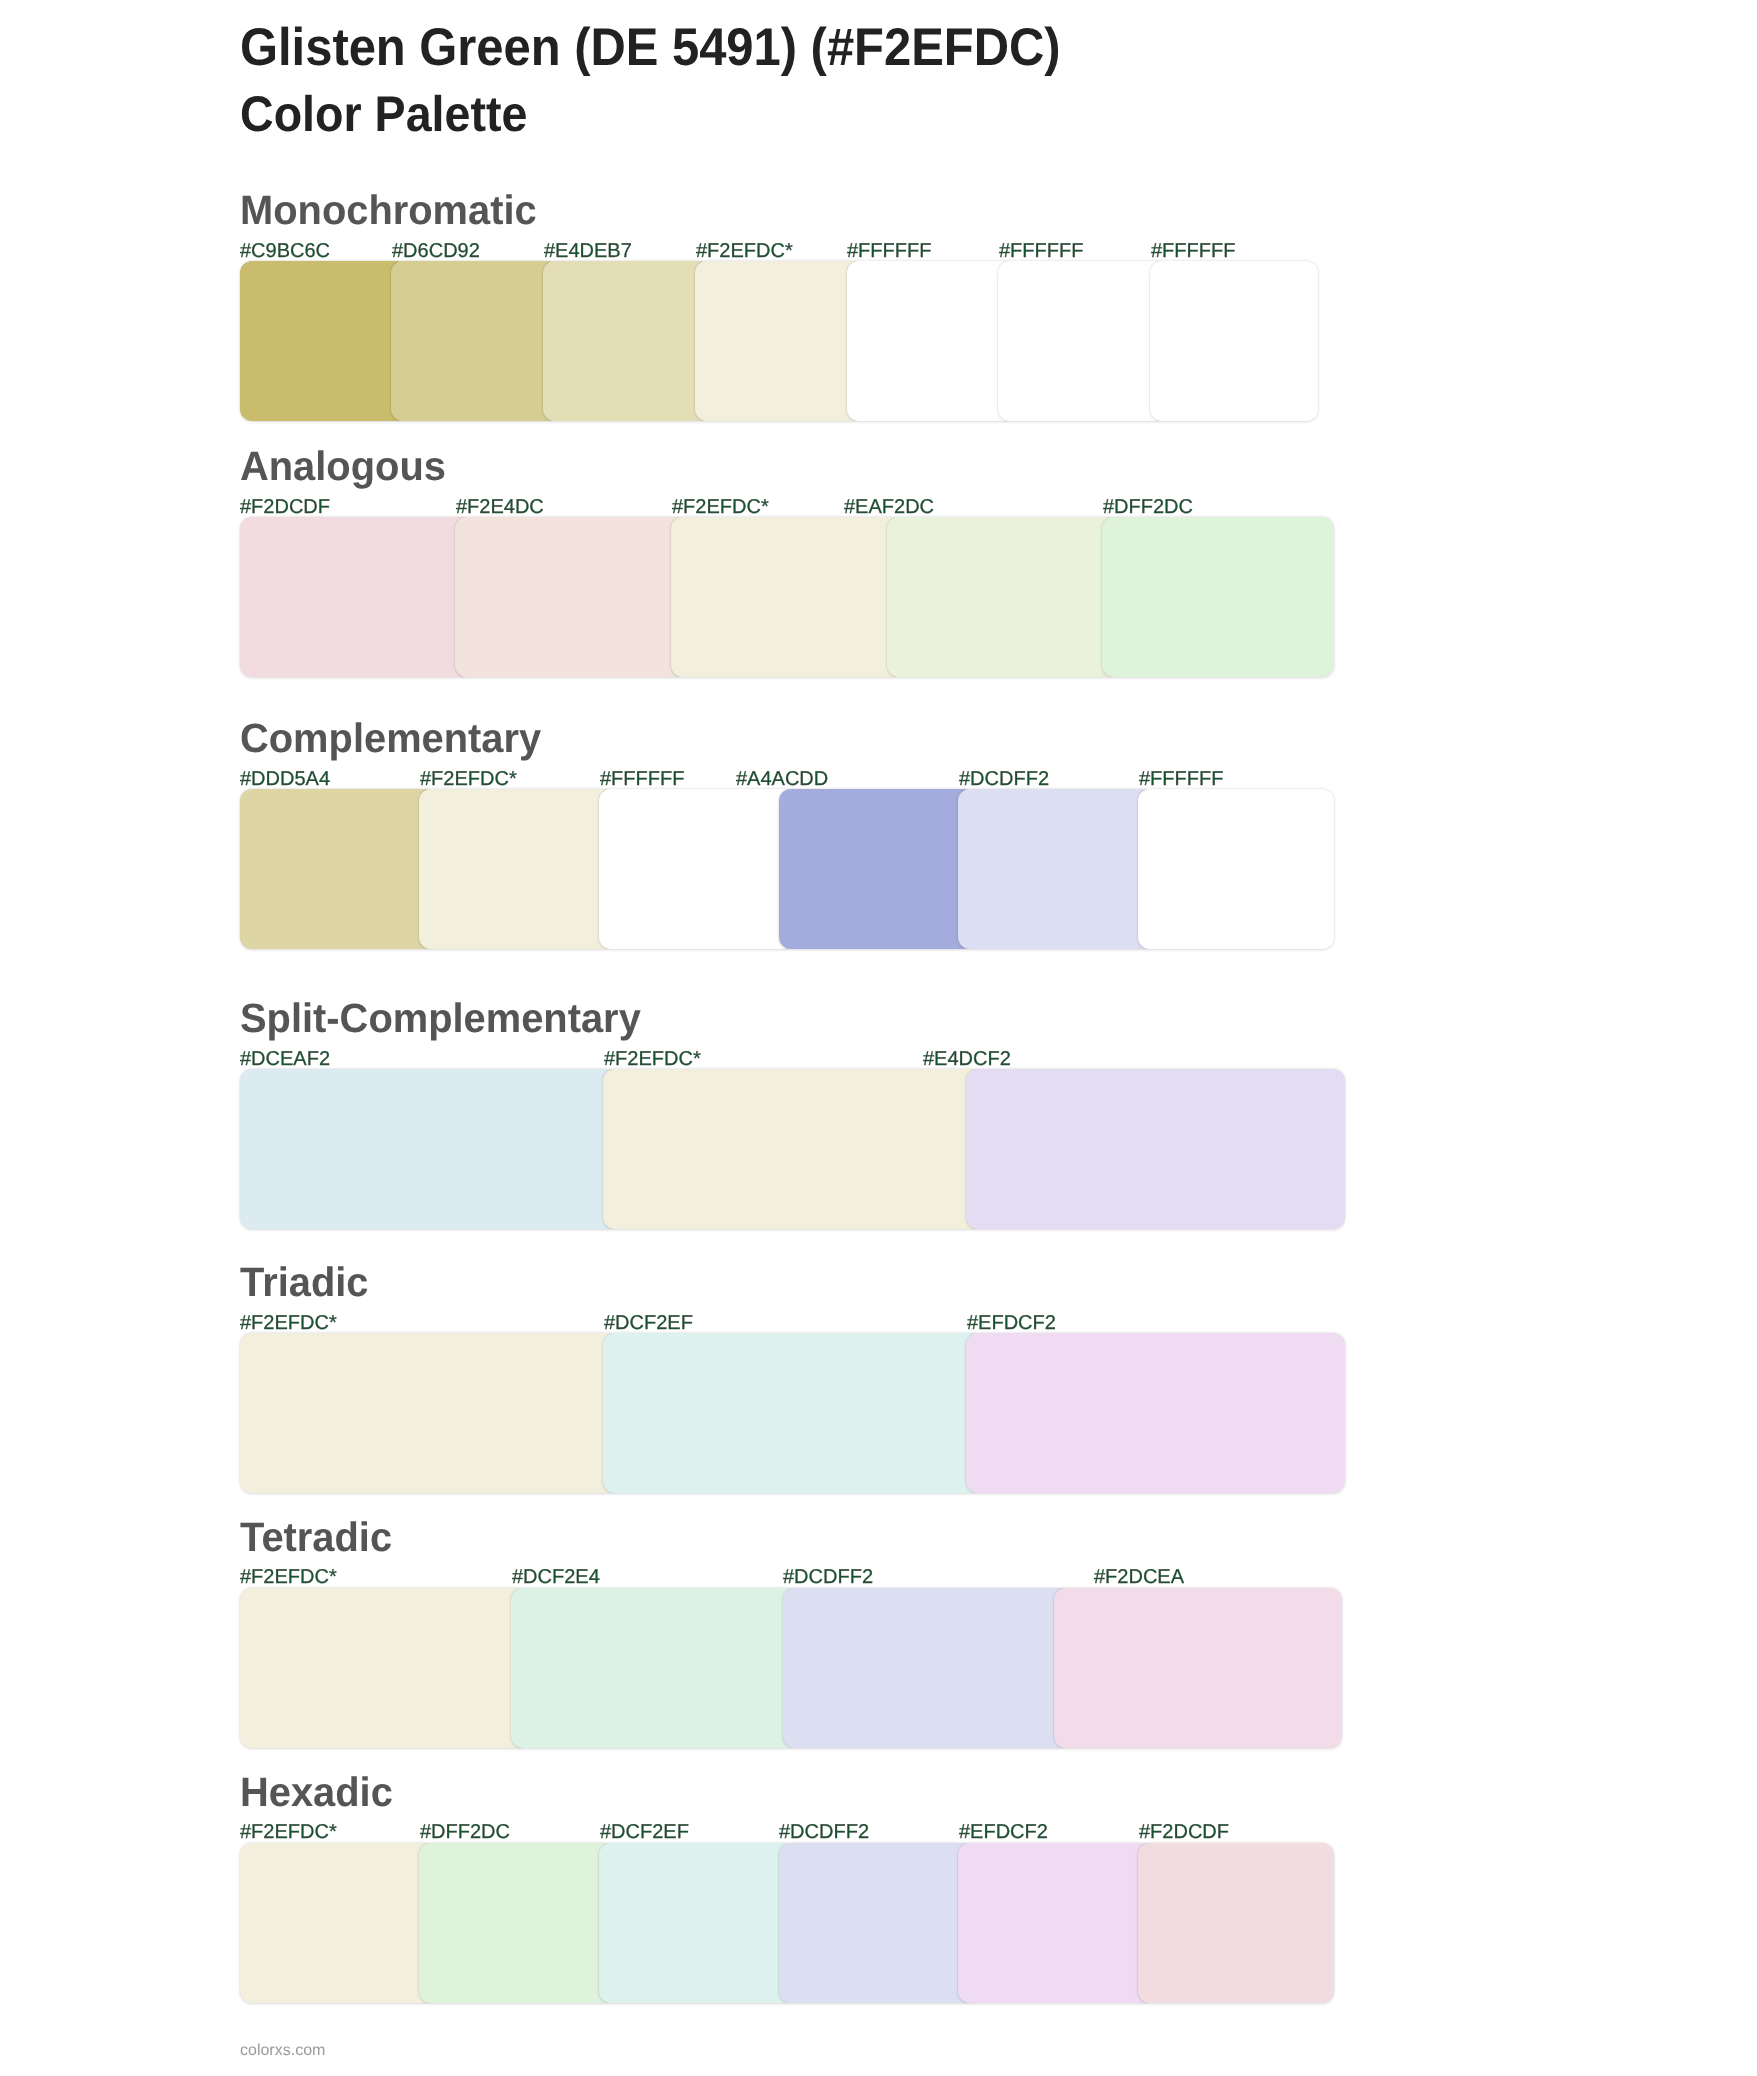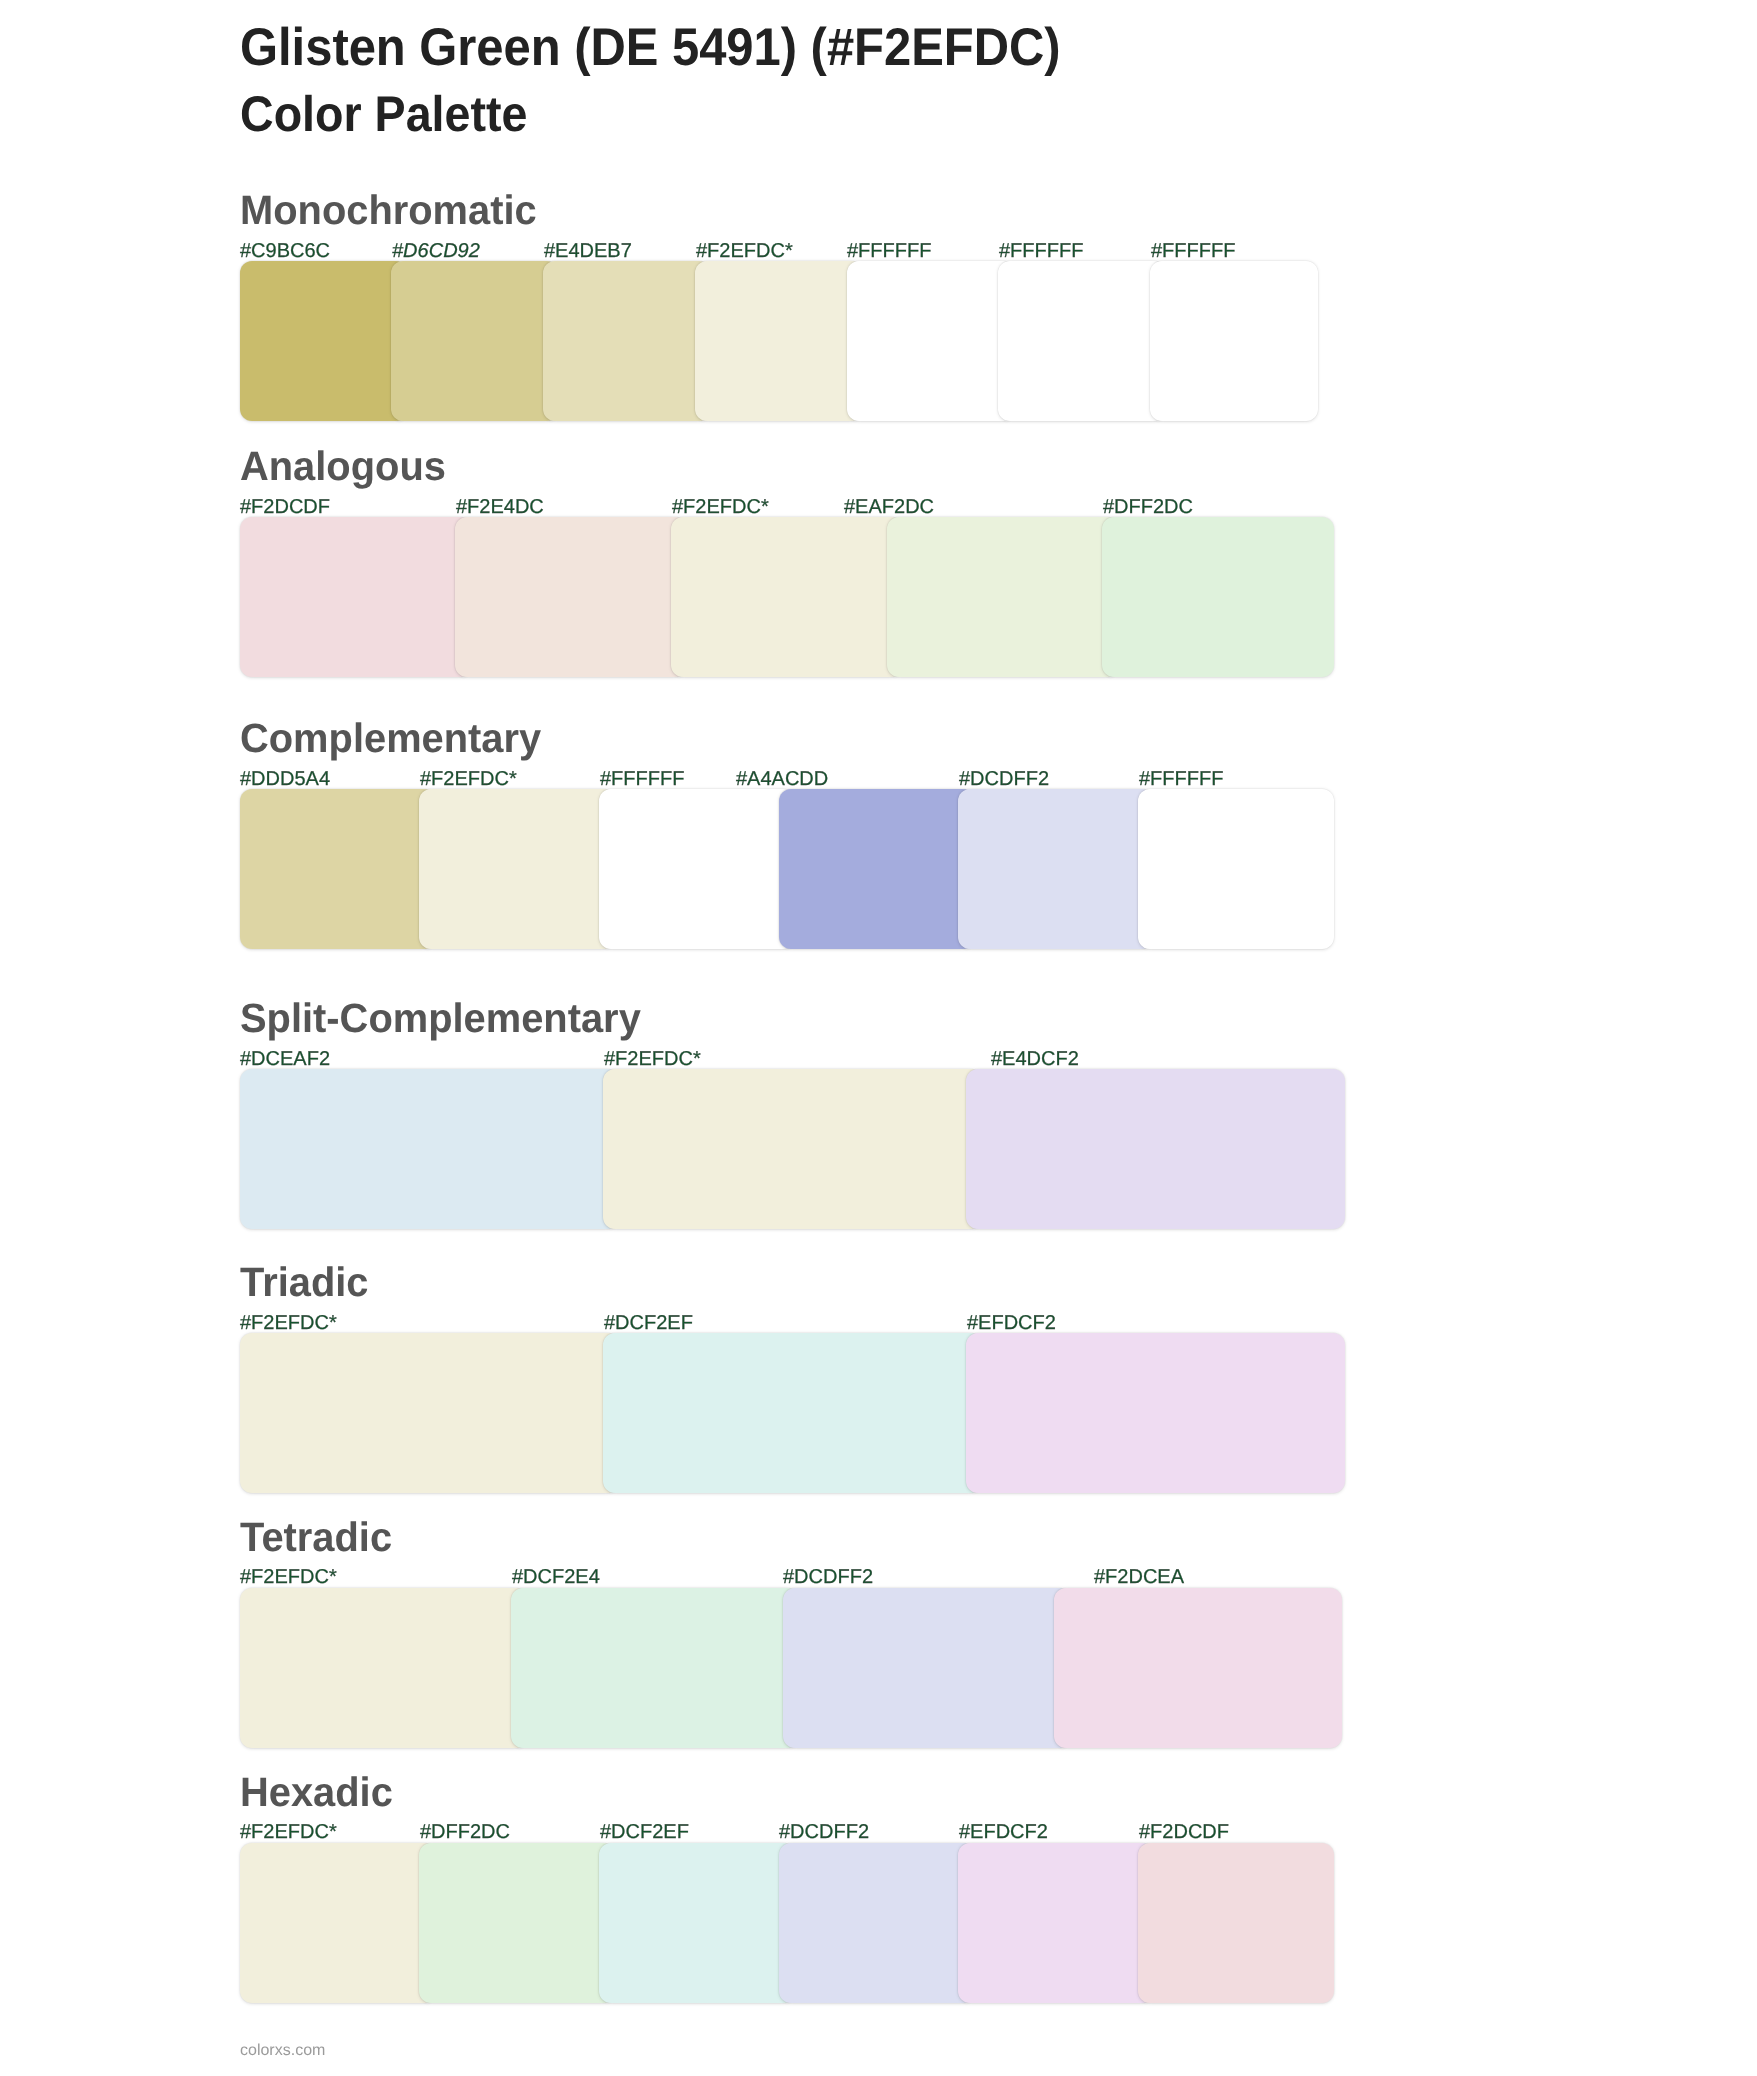--- a/index.html
+++ b/index.html
@@ -93,21 +93,21 @@
 <body>
 
 <div id="page">
   <h1 class="page-title" style="top: 21px;">Glisten Green (DE 5491) (#F2EFDC)</h1>
   <h2 class="page-subtitle" style="top: 89px;">Color Palette</h2>
   <div id="sections">
       <div class="palette-section">
         <div class="section-title" style="top: 190px;">Monochromatic</div>
         <div class="swatch-label" style="left: 240px; top: 241px;">#C9BC6C</div>
         <div class="swatch" title="#C9BC6C" style="left: 240px; top: 261px; width: 168px; background: rgb(201, 188, 108);"></div>
-        <div class="swatch-label" style="left: 392px; top: 241px; font-style: italic;">#D6CD92</div>
+        <div class="swatch-label" style="left: 392px; top: 241px;">#D6CD92</div>
         <div class="swatch" title="#D6CD92" style="left: 391px; top: 261px; width: 168px; background: rgb(214, 205, 146);"></div>
         <div class="swatch-label" style="left: 544px; top: 241px;">#E4DEB7</div>
         <div class="swatch" title="#E4DEB7" style="left: 543px; top: 261px; width: 168px; background: rgb(228, 222, 183);"></div>
         <div class="swatch-label" style="left: 696px; top: 241px;">#F2EFDC*</div>
         <div class="swatch" title="#F2EFDC*" style="left: 695px; top: 261px; width: 168px; background: rgb(242, 239, 220);"></div>
         <div class="swatch-label" style="left: 847px; top: 241px;">#FFFFFF</div>
         <div class="swatch" title="#FFFFFF" style="left: 847px; top: 261px; width: 168px; background: rgb(255, 255, 255);"></div>
         <div class="swatch-label" style="left: 999px; top: 241px;">#FFFFFF</div>
         <div class="swatch" title="#FFFFFF" style="left: 998px; top: 261px; width: 168px; background: rgb(255, 255, 255);"></div>
         <div class="swatch-label" style="left: 1151px; top: 241px;">#FFFFFF</div>
@@ -140,21 +140,21 @@
         <div class="swatch" title="#DCDFF2" style="left: 958px; top: 789px; width: 196px; background: rgb(220, 223, 242);"></div>
         <div class="swatch-label" style="left: 1139px; top: 769px;">#FFFFFF</div>
         <div class="swatch" title="#FFFFFF" style="left: 1138px; top: 789px; width: 196px; background: rgb(255, 255, 255);"></div>
       </div>
       <div class="palette-section">
         <div class="section-title" style="top: 998px;">Split-Complementary</div>
         <div class="swatch-label" style="left: 240px; top: 1049px; text-align: center;">#DCEAF2</div>
         <div class="swatch" title="#DCEAF2" style="left: 240px; top: 1069px; width: 379px; background: rgb(220, 234, 242);"></div>
         <div class="swatch-label" style="left: 604px; top: 1049px;">#F2EFDC*</div>
         <div class="swatch" title="#F2EFDC*" style="left: 603px; top: 1069px; width: 379px; background: rgb(242, 239, 220);"></div>
-        <div class="swatch-label" style="left: 991px; top: 1049px;">#E4DCF2</div>
+        <div class="swatch-label" style="left: 923px; top: 1049px;">#E4DCF2</div>
         <div class="swatch" title="#E4DCF2" style="left: 966px; top: 1069px; width: 379px; background: rgb(228, 220, 242);"></div>
       </div>
       <div class="palette-section">
         <div class="section-title" style="top: 1262px;">Triadic</div>
         <div class="swatch-label" style="left: 240px; top: 1313px;">#F2EFDC*</div>
         <div class="swatch" title="#F2EFDC*" style="left: 240px; top: 1333px; width: 379px; background: rgb(242, 239, 220);"></div>
         <div class="swatch-label" style="left: 604px; top: 1313px;">#DCF2EF</div>
         <div class="swatch" title="#DCF2EF" style="left: 603px; top: 1333px; width: 379px; background: rgb(220, 242, 239);"></div>
         <div class="swatch-label" style="left: 967px; top: 1313px;">#EFDCF2</div>
         <div class="swatch" title="#EFDCF2" style="left: 966px; top: 1333px; width: 379px; background: rgb(239, 220, 242);"></div>

